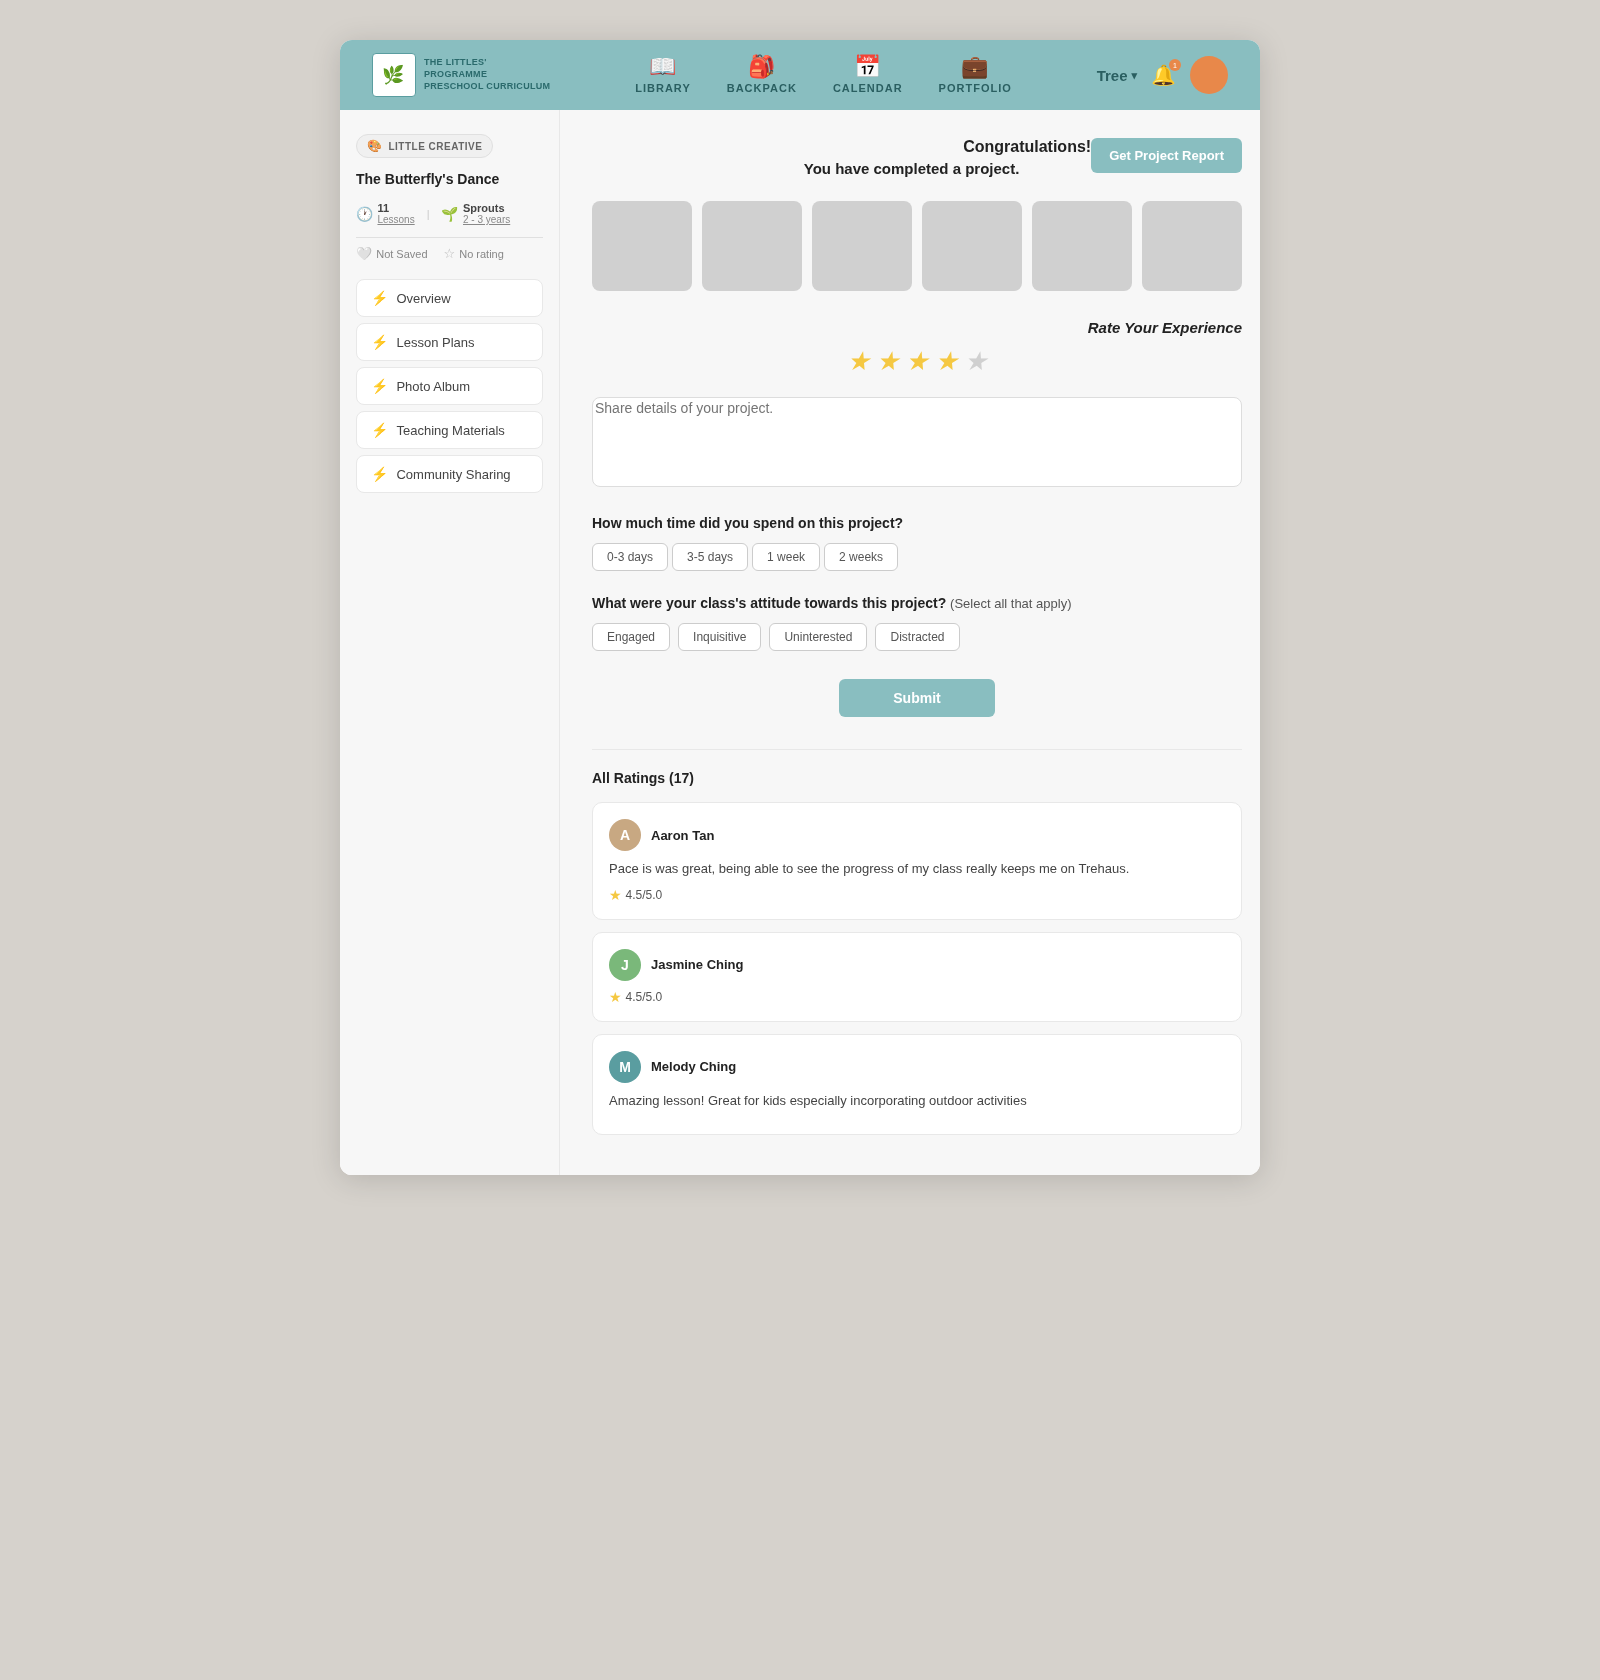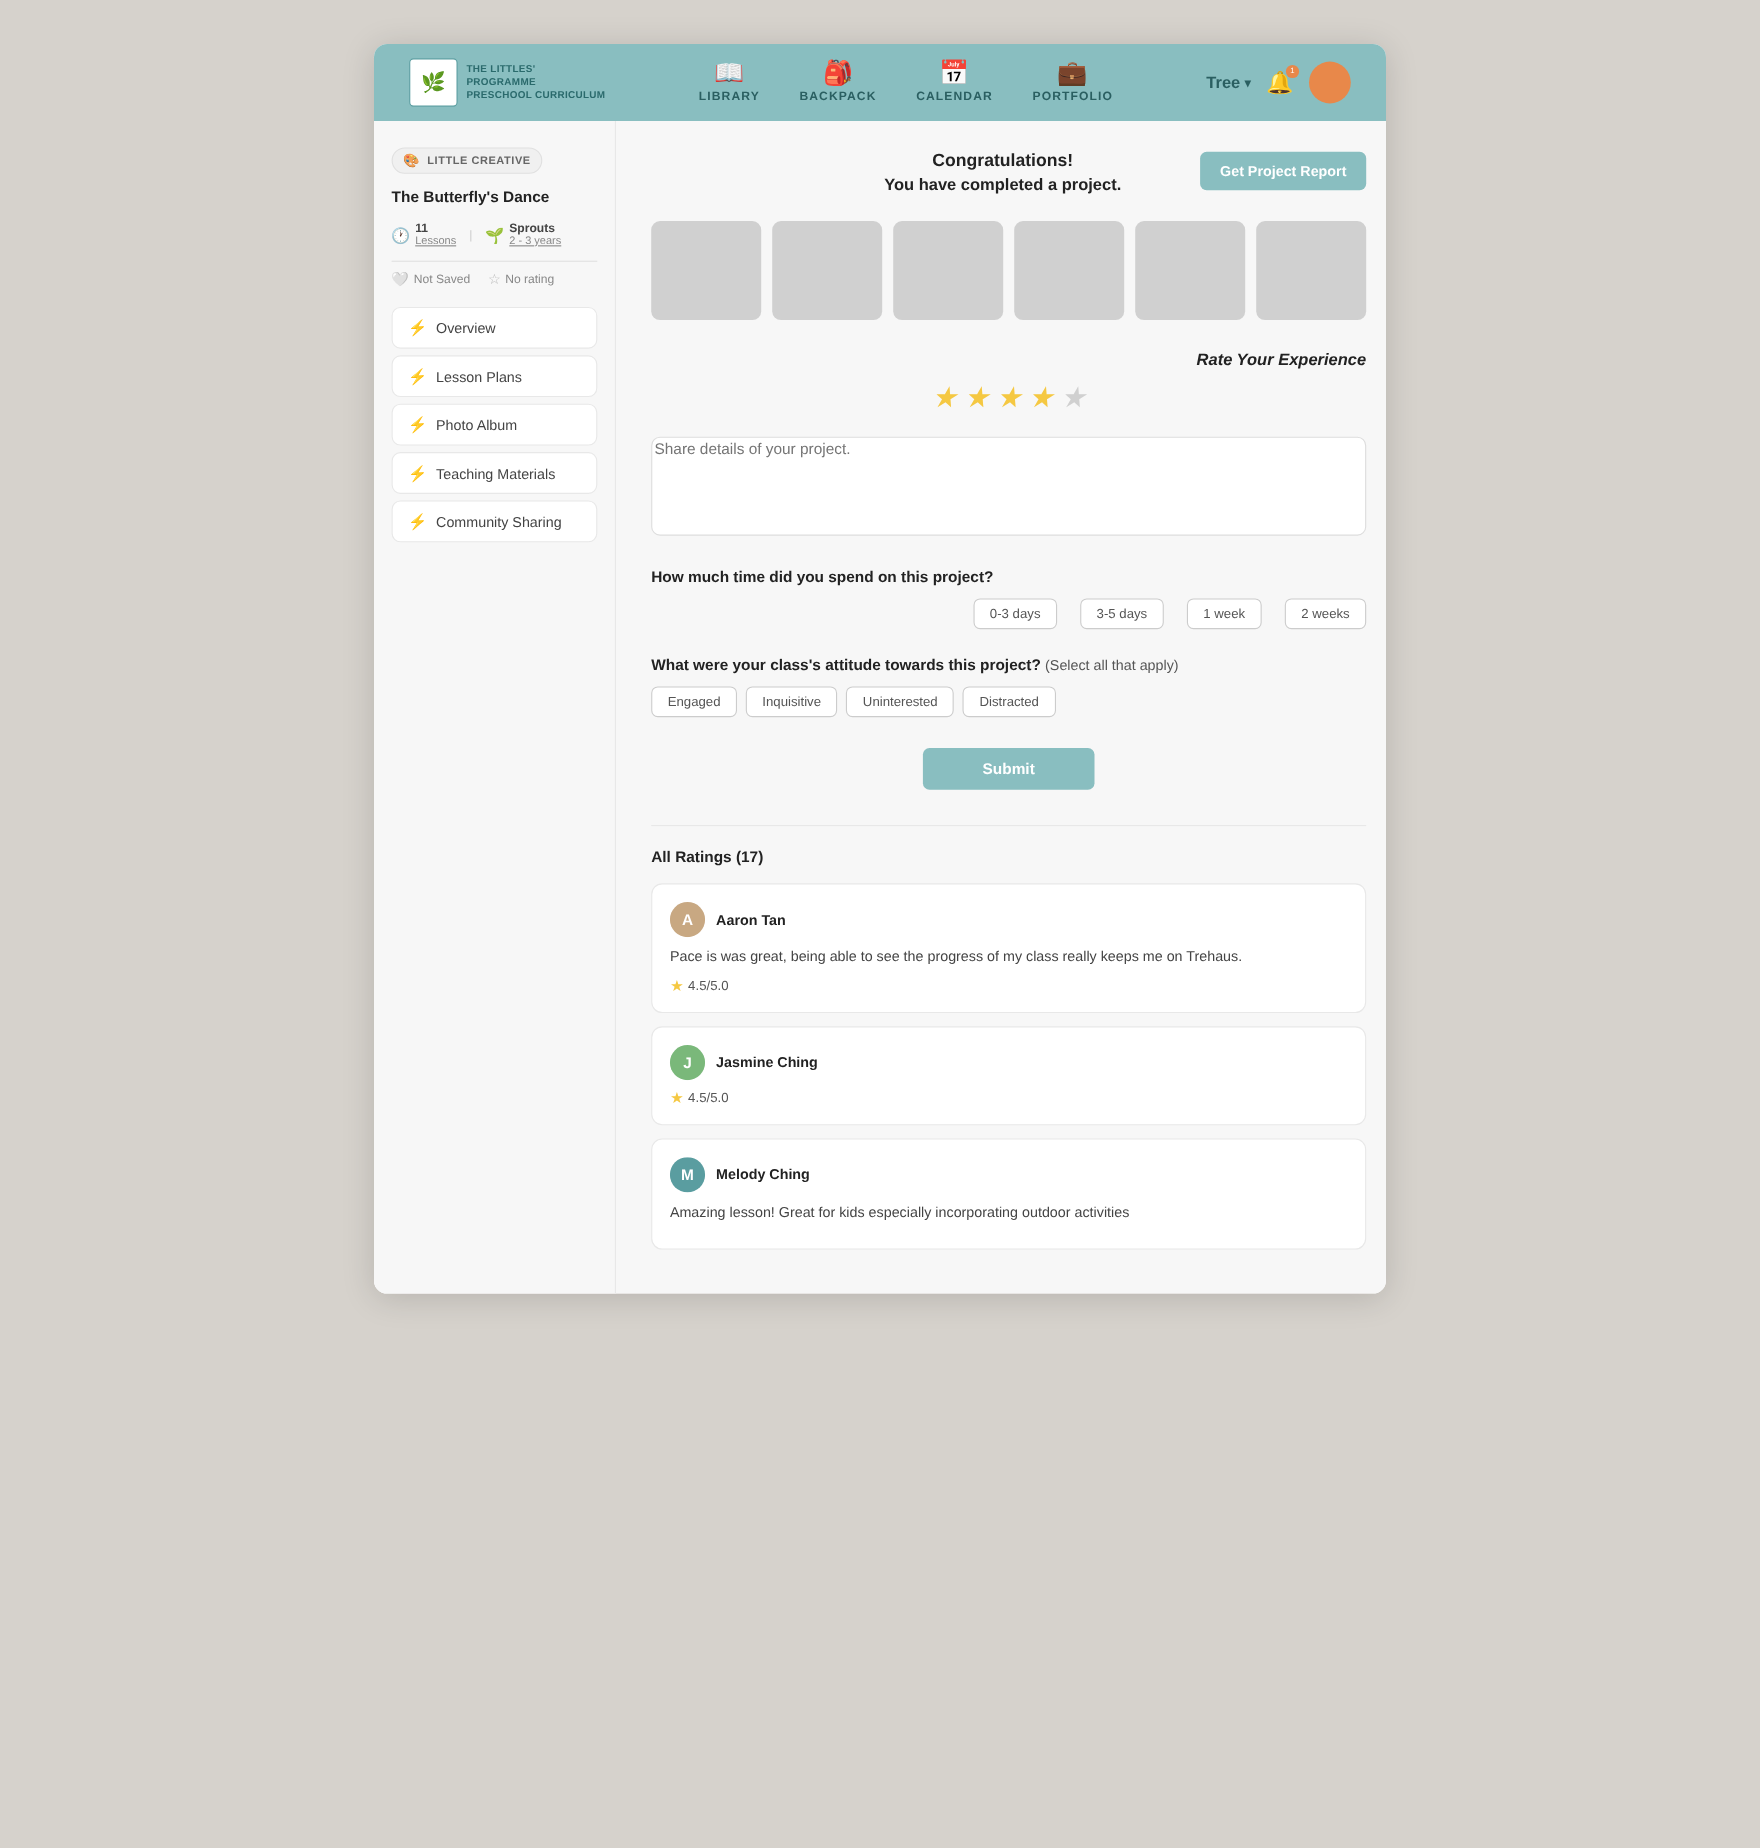--- a/index.html
+++ b/index.html
@@ -224,20 +224,21 @@
     }
     .congrats-text {
       text-align: center;
       flex: 1;
     }
     .congrats-title {
       font-size: 16px;
       font-weight: 700;
       color: #222;
       margin-bottom: 4px;
+      text-align: right;
     }
     .congrats-subtitle {
       font-size: 15px;
       font-weight: 700;
       color: #222;
     }
     .report-btn {
       background: #89bec0;
       color: #fff;
       border: none;
@@ -298,24 +299,23 @@
     }
     
     .question-label {
       font-size: 14px;
       font-weight: 700;
       color: #222;
       margin-bottom: 12px;
     }
     .options-row {
       display: flex;
-      gap: 21px;
+      gap: 4px;
       flex-wrap: wrap;
       margin-bottom: 24px;
-      justify-content: flex-end;
     }
     .option-btn {
       border: 1px solid #ccc;
       background: #fff;
       border-radius: 6px;
       padding: 6px 14px;
       font-size: 12px;
       color: #555;
       cursor: pointer;
     }

